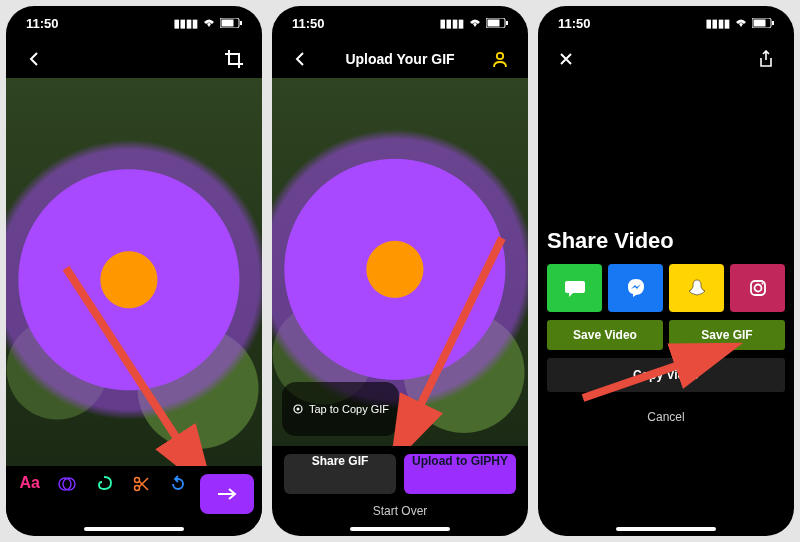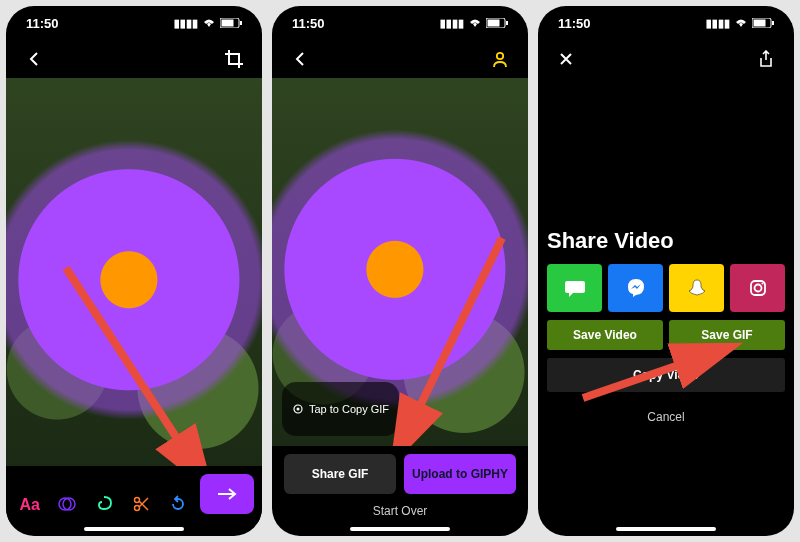--- a/index.html
+++ b/index.html
@@ -57,21 +57,21 @@
     background: #000;
     display: flex;
     align-items: center;
     padding: 0 8px;
     gap: 6px;
   }
   .tool {
     flex: 1;
     height: 40px;
     display: flex;
-    align-items: flex-end;
+    align-items: flex-start;
     justify-content: center;
     font-size: 18px;
   }
   .tool.text { color: #ff2d87; font-weight: 700; font-size: 16px; }
   .tool.overlay { color: #7b2fff; }
   .tool.freeform { color: #2dffb0; }
   .tool.scissors { color: #ff7a2d; }
   .tool.redo { color: #2d8cff; }
   .next-btn {
     width: 54px; height: 40px;
@@ -102,21 +102,21 @@
     font-size: 11px;
     display: flex; align-items: center; gap: 5px;
   }
   .btn-row {
     display: flex; gap: 8px; padding: 8px 12px 4px;
   }
   .btn {
     flex: 1;
     height: 40px;
     border-radius: 6px;
-    display:flex; align-items:center; justify-content:center;
+    display:flex; justify-content:center;
     font-size: 12px; font-weight:600;
     cursor: pointer;
   }
   .btn.dark { background: #2a2a2a; color:#fff; }
   .btn.purple { background: #9b2dff; color:#0f172a; }
   .start-over { text-align:center; padding: 6px 0 4px; font-size:12px; color:#ccc; }
   .profile-icon { color: #ffd400; }
   
   .share-panel {
     padding: 0 9px;
@@ -238,20 +238,21 @@
           </svg>
       </span>
     </span>
   </div>
   <div class="nav">
     <span class="icon-btn">
       <svg width="14" height="14" viewBox="0 0 14 14">
           <path d="M10 1 L4 7 L10 13" stroke="#fff" stroke-width="2" fill="none"></path>
         </svg>
     </span>
+    <span class="nav-title">Upload Your GIF</span>
     <span class="icon-btn profile-icon">
       <svg width="18" height="18" viewBox="0 0 18 18">
           <circle cx="9" cy="6" r="3.2" fill="none" stroke="currentColor" stroke-width="1.8"></circle>
           <path d="M3 17 Q3 12 9 12 Q15 12 15 17" fill="none" stroke="currentColor" stroke-width="1.8"></path>
         </svg>
     </span>
   </div>
   <div class="content">
     <div class="photo"></div>
     <div class="tap-hint">

